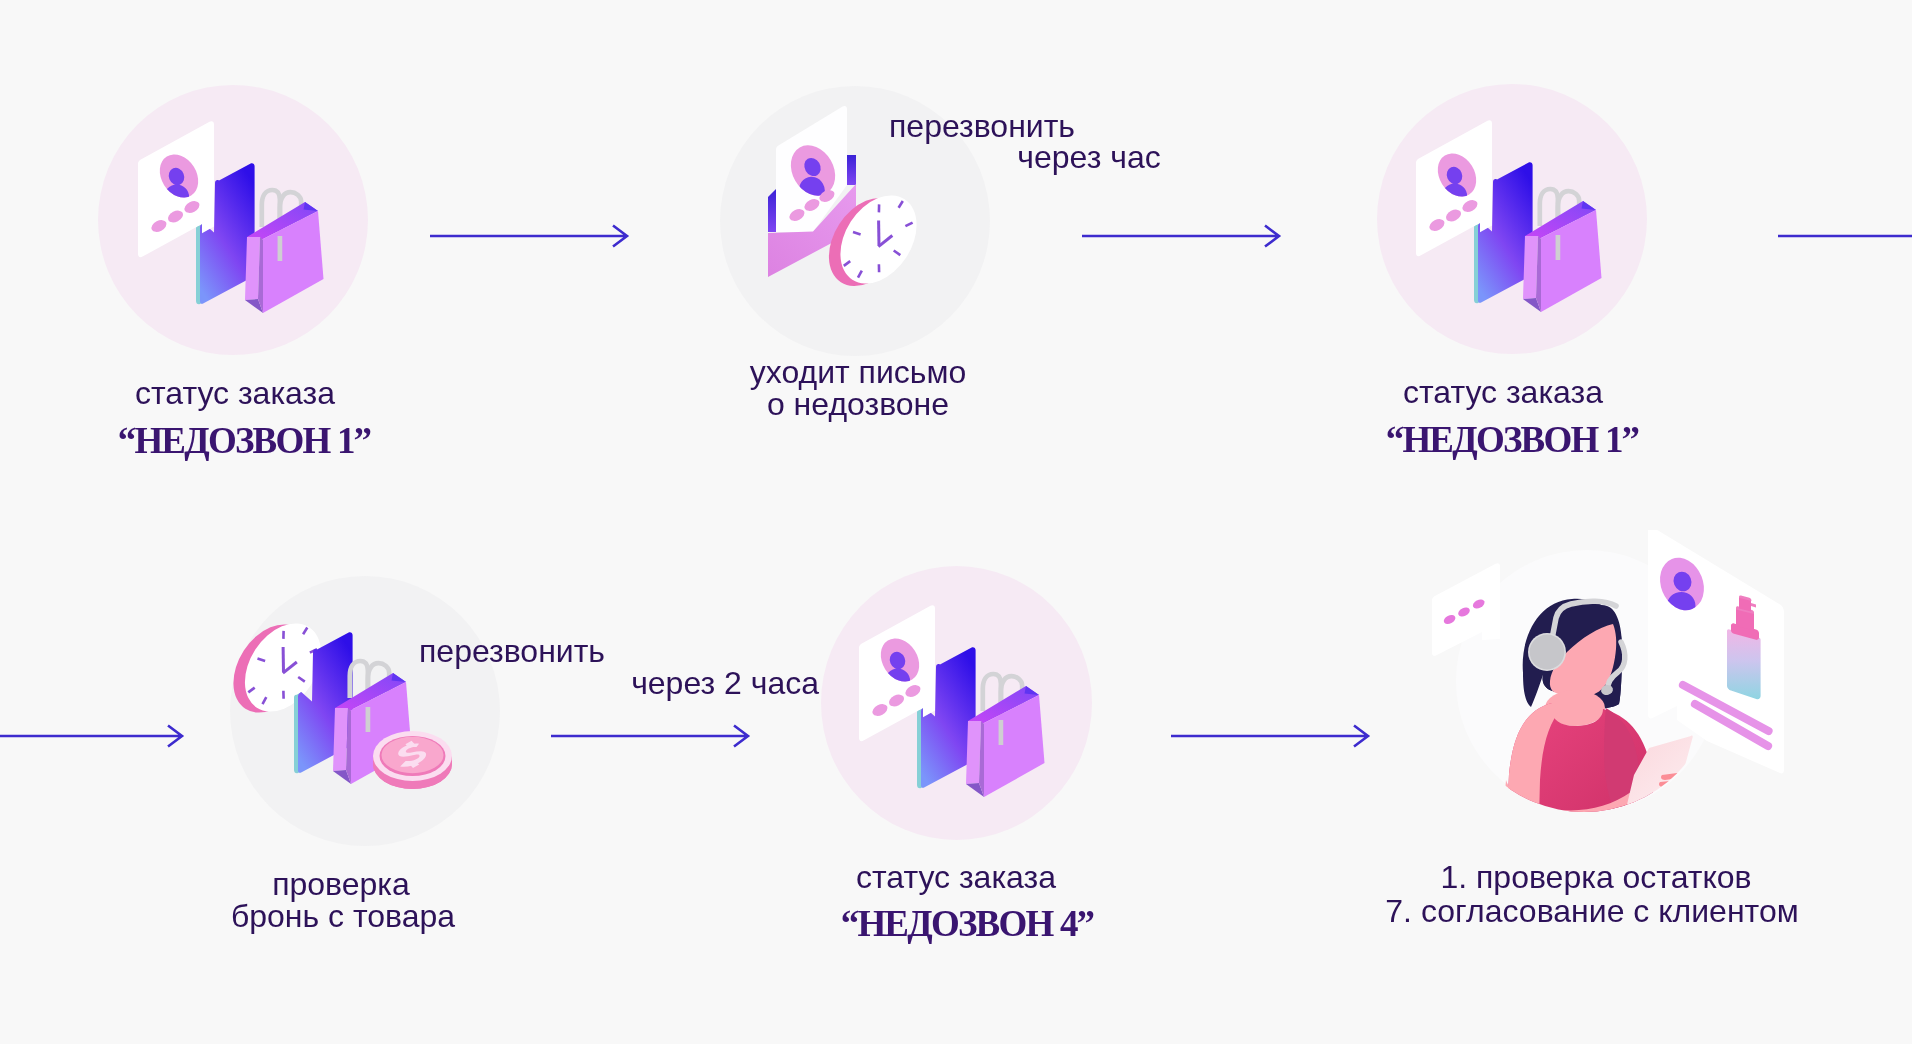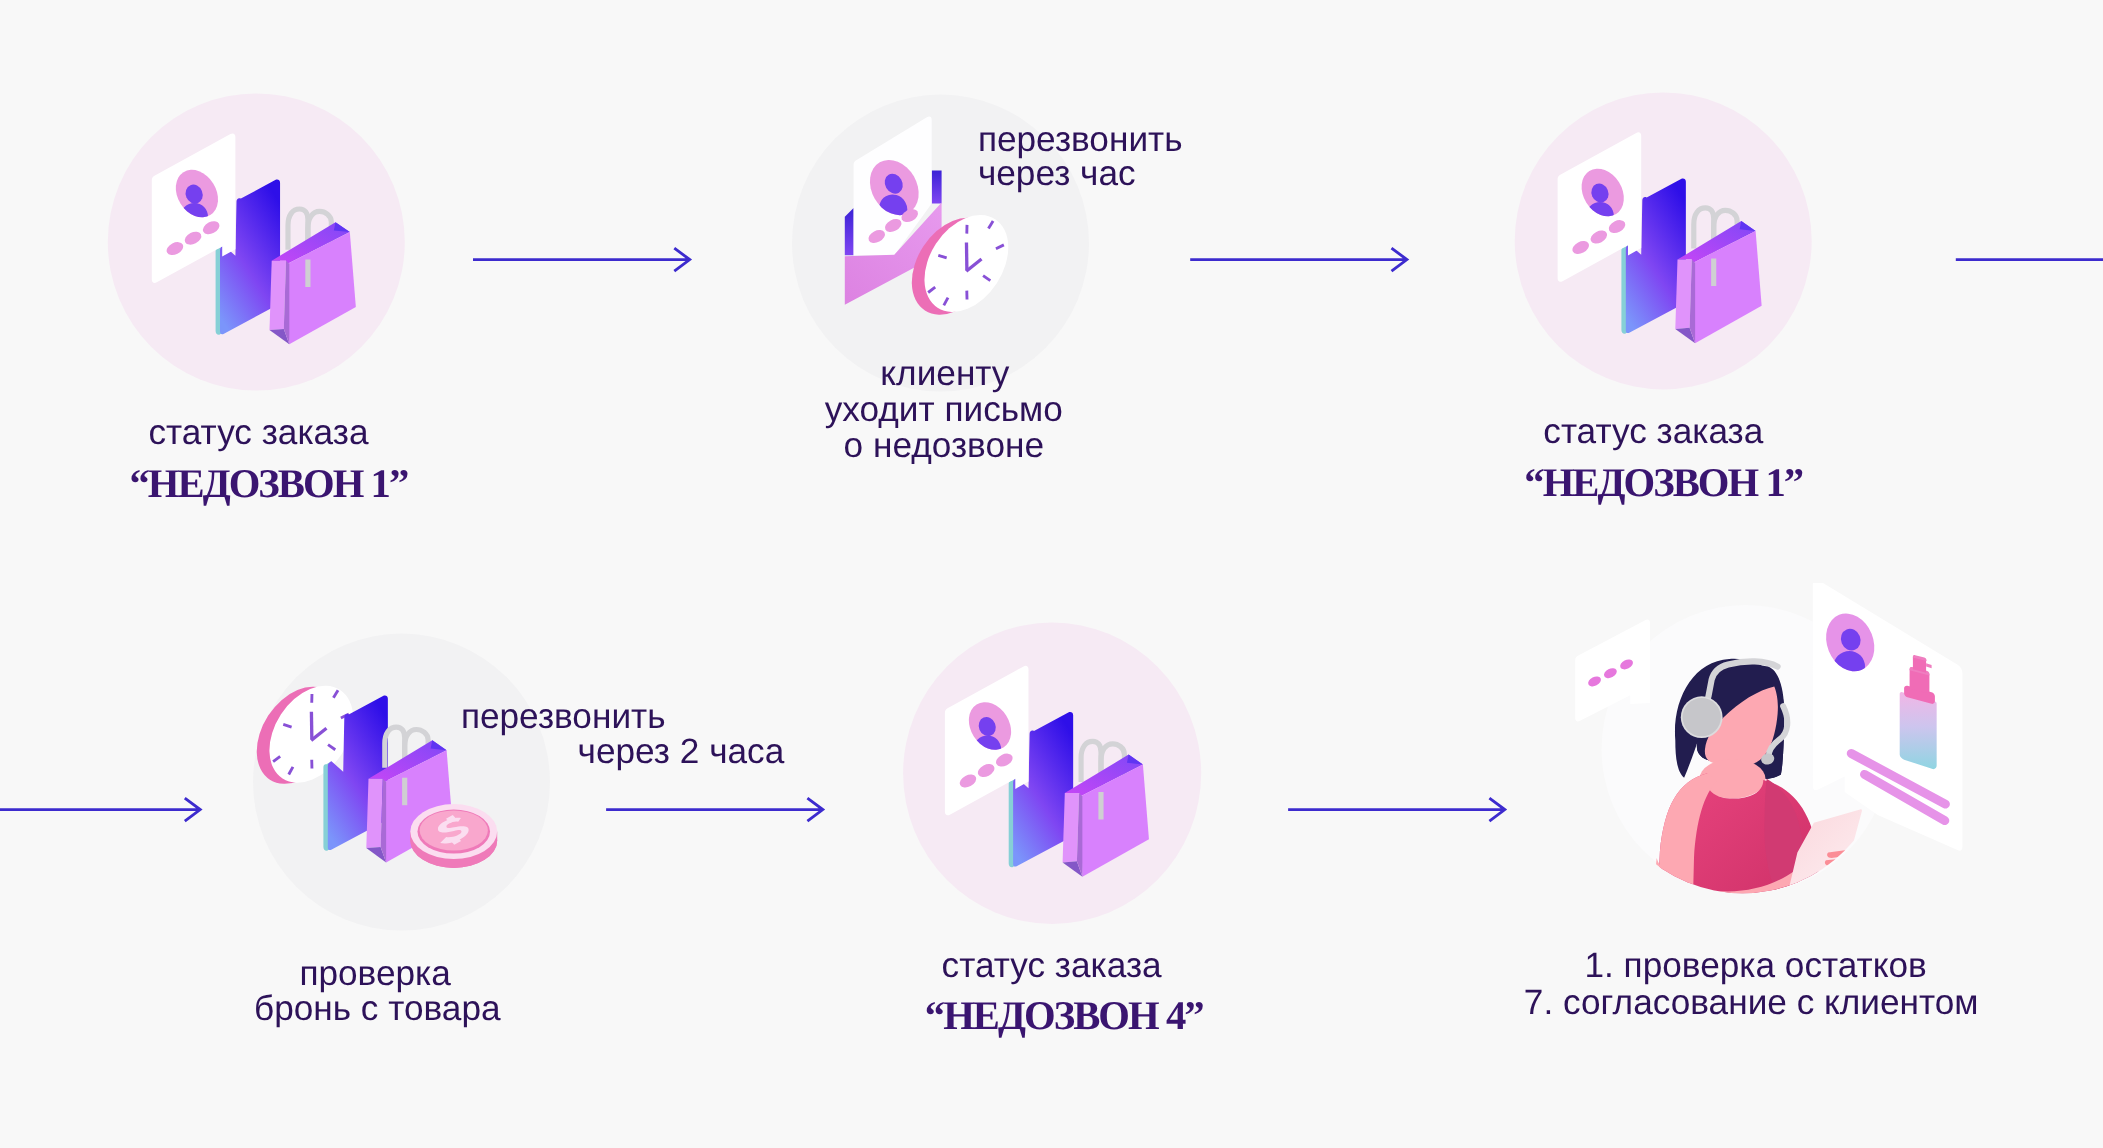--- a/index.html
+++ b/index.html
@@ -305,22 +305,21 @@
     <path d="M5,18 L200,18 M188,7.5 L202,18 L188,28.5" fill="none" stroke="#3d2bce" stroke-width="2.6"></path>
   </svg>
 
   <div class="node" style="left:720px;top:86px;width:270px;height:270px">
     <div class="halo grey" style="left:0;top:0;width:270px;height:270px"></div>
     <svg class="art" style="left:20px;top:16px;width:215px;height:215px" viewBox="0 0 215 215">
       <use href="#artEnvelopeClock"></use>
     </svg>
   </div>
   <div class="tline lite" style="left:889px;top:108px;width:400px;text-align:left">перезвонить</div>
-  <div class="tline lite" style="left:889px;top:139px;width:400px;text-align:left">через час</div>
-  <div class="tline lite" style="left:659px;top:321px;width:400px">клиенту</div>
+  <div class="tline lite" style="left:889px;top:139px;width:400px;text-align:center">через час</div>
   <div class="tline lite" style="left:658px;top:386px;width:400px">о недозвоне</div>
   <div class="tline lite" style="left:658px;top:354px;width:400px">уходит письмо</div>
 
   <svg class="arrow" style="left:1077px;top:218px;width:215px;height:36px" viewBox="0 0 215 36">
     <path d="M5,18 L200,18 M188,7.5 L202,18 L188,28.5" fill="none" stroke="#3d2bce" stroke-width="2.6"></path>
   </svg>
 
   <div class="node" style="left:1377px;top:84px;width:270px;height:270px">
     <div class="halo pink" style="left:0;top:0;width:270px;height:270px"></div>
     <svg class="art" style="left:25px;top:27px;width:210px;height:210px" viewBox="0 0 210 210">
@@ -338,21 +337,21 @@
     <path d="M0,18 L185,18 M173,7.5 L187,18 L173,28.5" fill="none" stroke="#3d2bce" stroke-width="2.6"></path>
   </svg>
 
   <div class="node" style="left:230px;top:576px;width:270px;height:270px">
     <div class="halo grey" style="left:0;top:0;width:270px;height:270px"></div>
     <svg class="art" style="left:-7px;top:4px;width:245px;height:230px" viewBox="0 0 245 230">
       <use href="#artClockPhoneBagCoin"></use>
     </svg>
   </div>
   <div class="tline lite" style="left:419px;top:633px;width:400px;text-align:left">перезвонить</div>
-  <div class="tline lite" style="left:419px;top:665px;width:400px;text-align:center">через 2 часа</div>
+  <div class="tline lite" style="left:419px;top:665px;width:400px;text-align:right">через 2 часа</div>
   <div class="tline lite" style="left:141px;top:866px;width:400px">проверка</div>
   <div class="tline lite" style="left:143px;top:898px;width:400px">бронь с товара</div>
 
   <svg class="arrow" style="left:546px;top:718px;width:215px;height:36px" viewBox="0 0 215 36">
     <path d="M5,18 L200,18 M188,7.5 L202,18 L188,28.5" fill="none" stroke="#3d2bce" stroke-width="2.6"></path>
   </svg>
 
   <div class="node" style="left:821px;top:566px;width:271px;height:274px">
     <div class="halo pink" style="left:0;top:0;width:271px;height:274px"></div>
     <svg class="art" style="left:24px;top:30px;width:210px;height:210px" viewBox="0 0 210 210">

